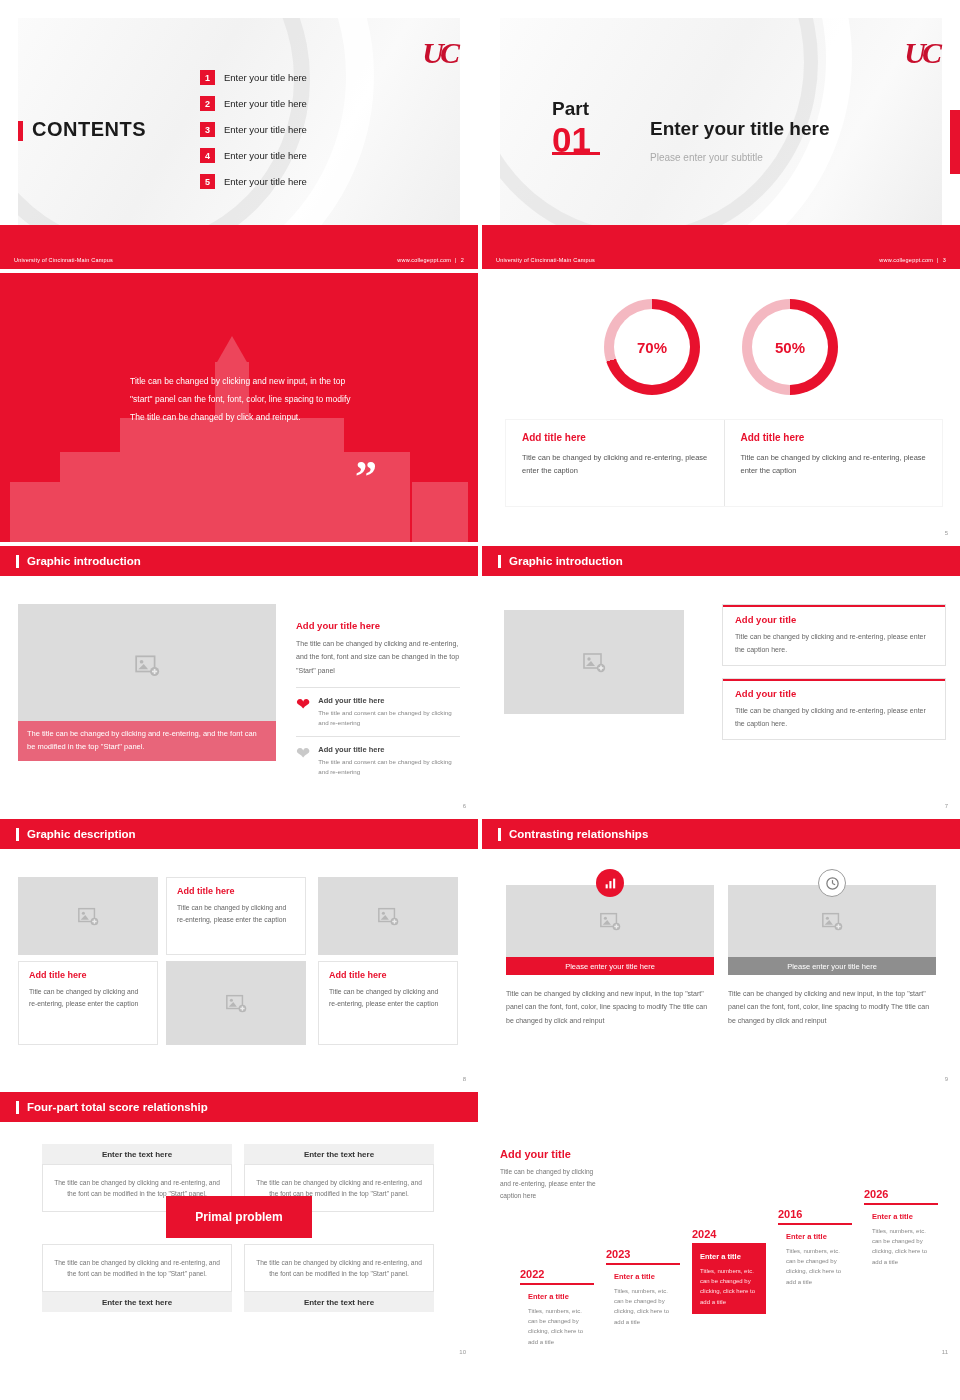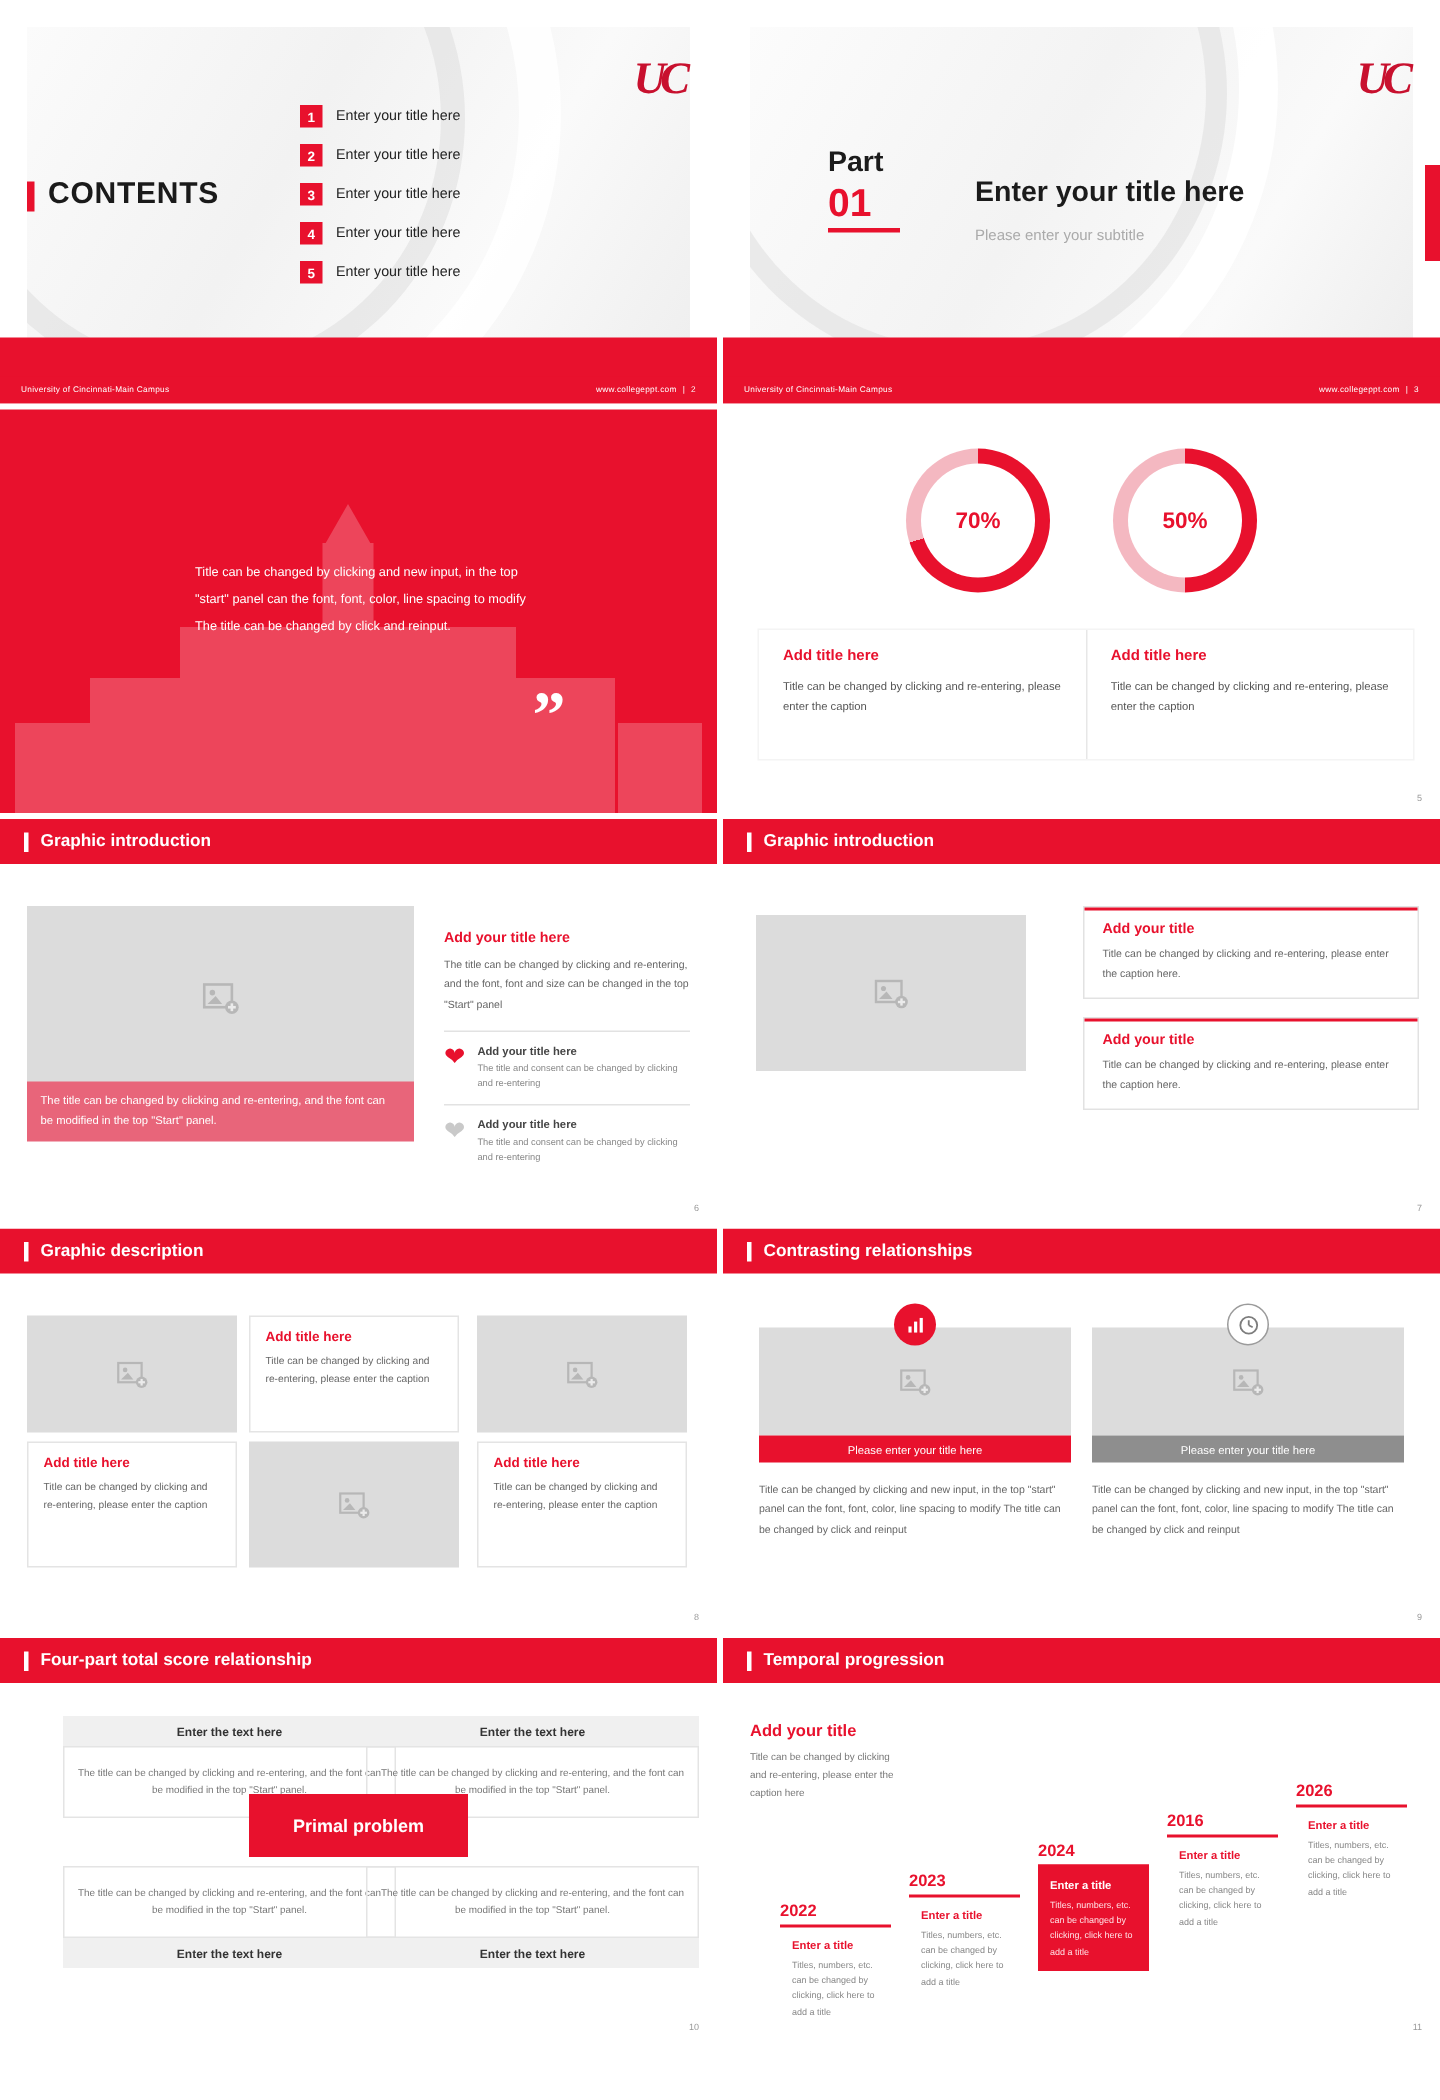--- a/index.html
+++ b/index.html
@@ -75,21 +75,21 @@
   }
   .s-part .panel:before{
     content:""; position:absolute; left:-130px; top:-200px; width:430px; height:430px;
     border-radius:50%; border:26px solid rgba(255,255,255,0.9);
   }
   .s-part .panel:after{
     content:""; position:absolute; left:-40px; top:-140px; width:330px; height:340px;
     border-radius:50%; border:14px solid rgba(222,222,222,0.55);
   }
   .part-word{ position:absolute; left:70px; top:98px; font-size:19px; font-weight:bold; color:#1b1b1b;}
-  .part-num{ position:absolute; left:70px; top:120px; font-size:26px; font-weight:bold; color:#e8112d;}
+  .part-num{ position:absolute; left:70px; top:120px; font-size:35px; font-weight:bold; color:#e8112d;}
   .part-underline{ position:absolute; left:70px; top:152px; width:48px; height:3px; background:#e8112d;}
   .part-title{ position:absolute; left:168px; top:118px; font-size:19px; font-weight:bold; color:#1b1b1b;}
   .part-sub{ position:absolute; left:168px; top:152px; font-size:10px; color:#aaa;}
   .part-redtab{ position:absolute; right:0; top:110px; width:10px; height:64px; background:#e8112d;}
 
   
   .s-quote{ background:#e8112d; }
   .s-quote .campus{
     position:absolute; left:0; bottom:0; width:100%; height:220px; opacity:.22;
   }
@@ -158,21 +158,21 @@
   
   .c9-col{ position:absolute; top:66px; width:208px;}
   .c9-badge{ position:absolute; top:-16px; left:50%; transform:translateX(-50%); width:28px; height:28px;
     border-radius:50%; display:flex; align-items:center; justify-content:center; color:#fff; font-size:12px;}
   .c9-img{ height:72px; }
   .c9-lab{ height:18px; display:flex; align-items:center; justify-content:center; color:#fff; font-size:7.5px;}
   .c9-desc{ margin-top:12px; font-size:7px; color:#666; line-height:1.9;}
 
   
   .f10{ }
-  .f10-box{ position:absolute; width:222px;border-radius:18px; }
+  .f10-box{ position:absolute; width:190px;border-radius:18px; }
   .f10-head{ background:#f0f0f0; height:20px; display:flex; align-items:center; justify-content:center;
     font-size:8px; font-weight:bold; color:#333;}
   .f10-body{ border:1px solid #e4e4e4; height:48px; display:flex; align-items:center; justify-content:center;
     padding:4px 8px; font-size:6.6px; color:#777; text-align:center; line-height:1.7;}
   .f10-center{ position:absolute; left:166px; top:104px; width:146px; height:42px; background:#e8112d;
     color:#fff; display:flex; align-items:center; justify-content:center; font-size:12px; font-weight:bold;}
 
   
   .t11-title{ position:absolute; left:18px; top:56px; color:#e8112d; font-size:11px; font-weight:bold;}
   .t11-desc{ position:absolute; left:18px; top:74px; width:104px; font-size:6.6px; color:#777; line-height:1.8;}
@@ -486,24 +486,20 @@
     </div>
     <div class="f10-box" style="left:244px;top:152px;">
       <div class="f10-body">The title can be changed by clicking and re-entering, and the font can be modified in the top "Start" panel.</div>
       <div class="f10-head">Enter the text here</div>
     </div>
 
     <div class="pagenum">10</div>
   </div>
 
   <div class="slide">
-    <div class="hdr">
-      <span class="tick"></span>
-      <span>Temporal progression</span>
-    </div>
     <div class="t11-title">Add your title</div>
     <div class="t11-desc">Title can be changed by clicking and re-entering, please enter the caption here</div>
 
     <div class="t11-step" style="left:38px;top:176px;">
       <div class="t11-year">2022</div>
       <div class="t11-card">
         <h5>Enter a title</h5>
         <p>Titles, numbers, etc. can be changed by clicking, click here to add a title</p>
       </div>
     </div>

